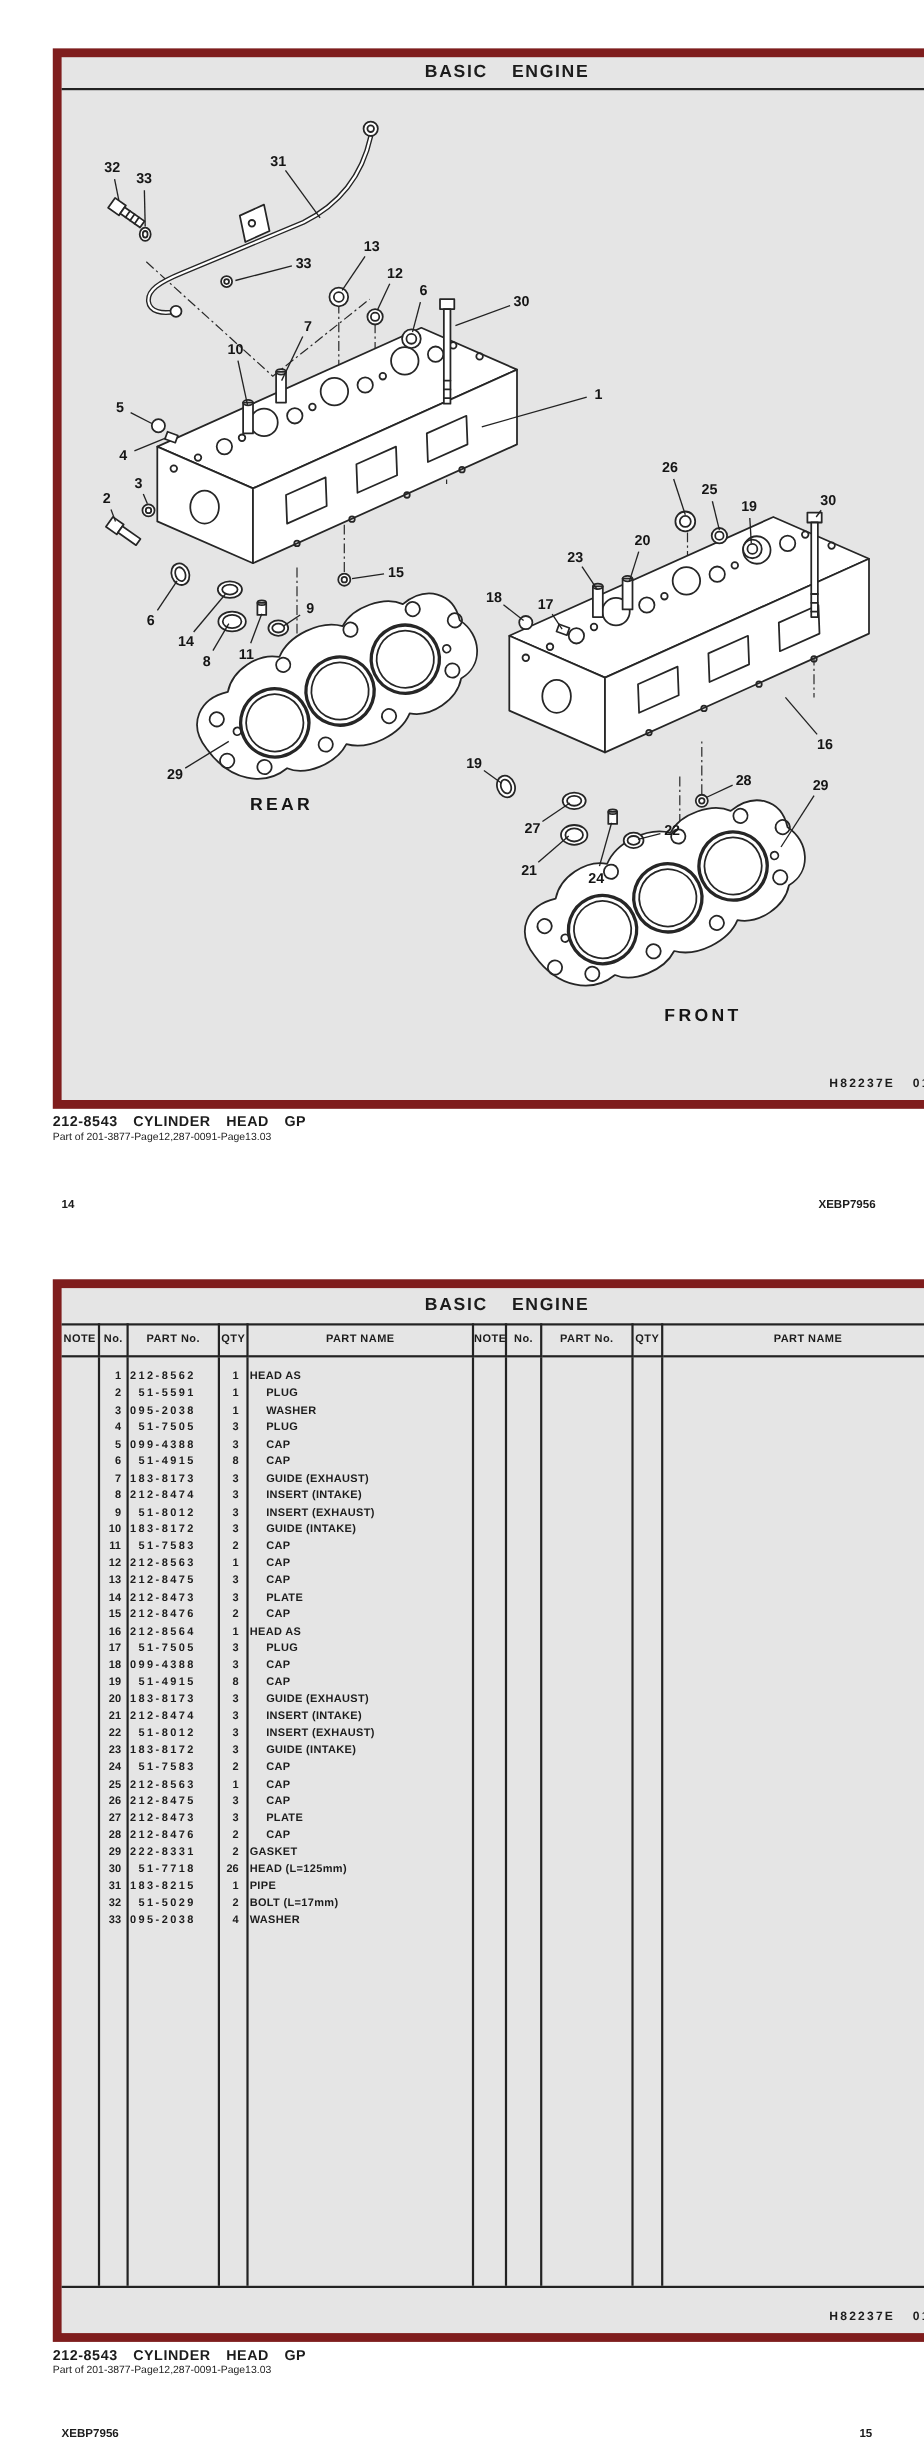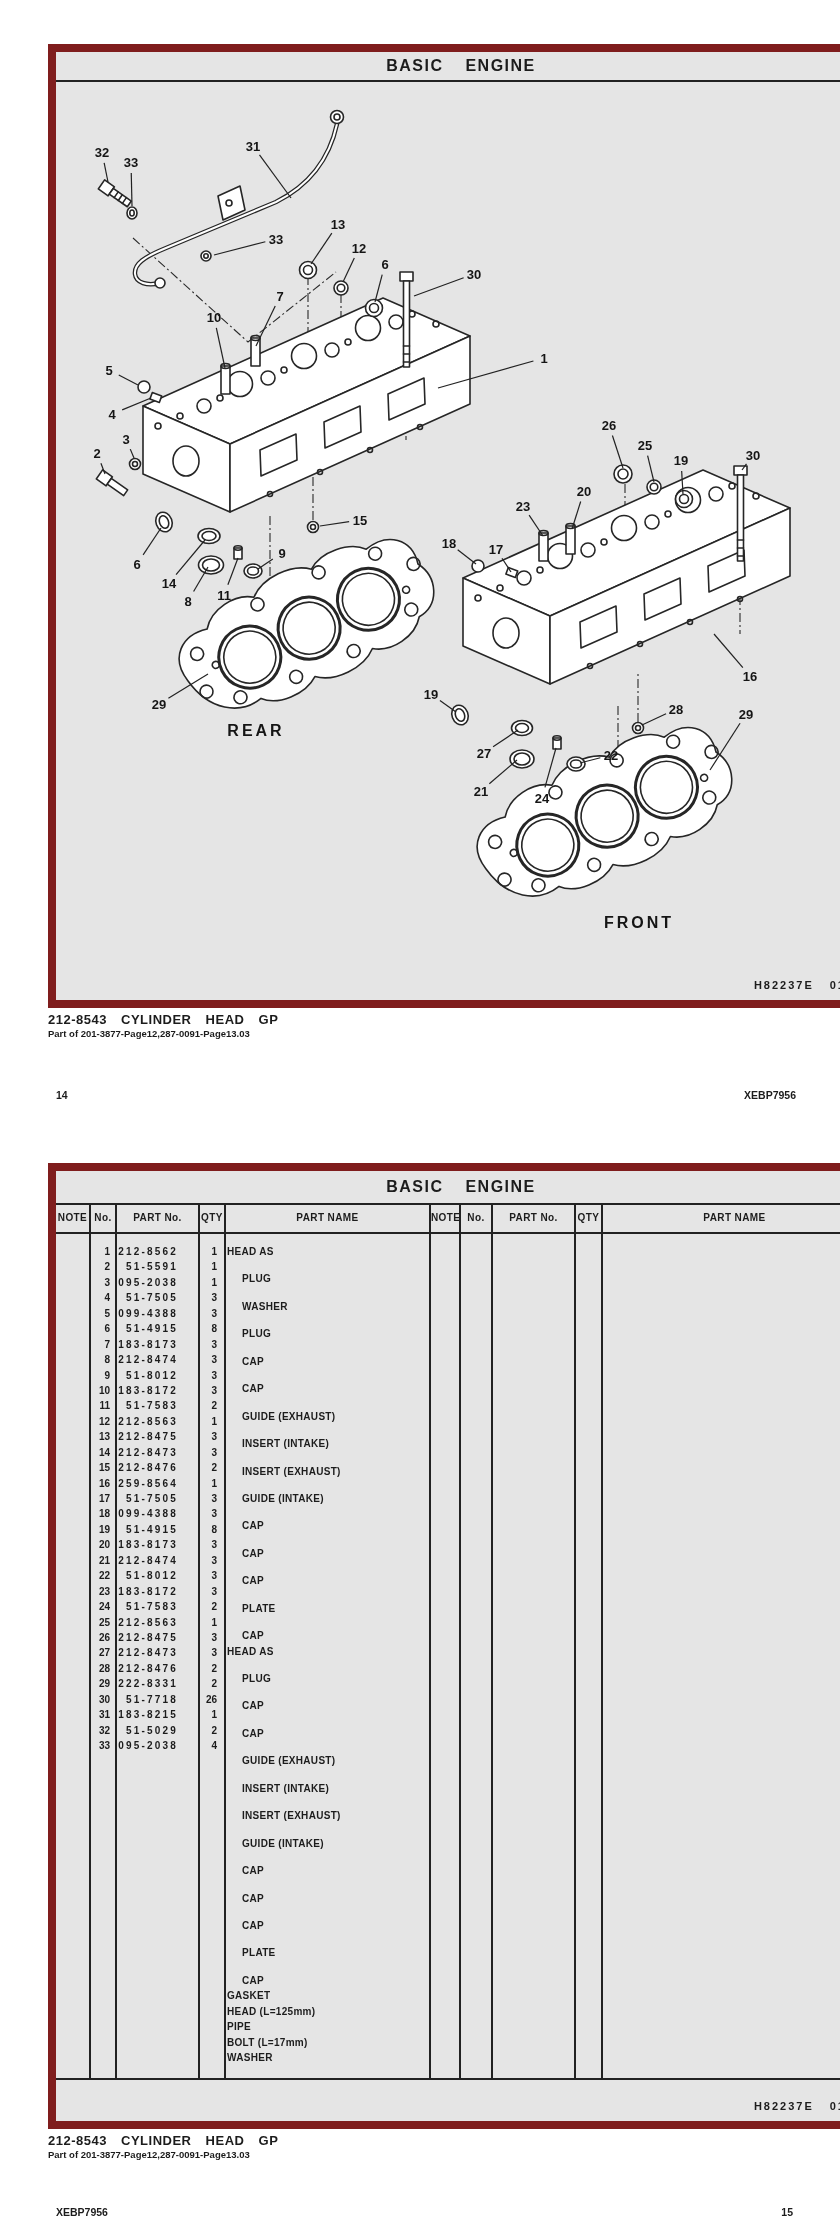--- a/index.html
+++ b/index.html
@@ -10,40 +10,40 @@
   .titlebar{height:28px;line-height:28px;text-align:center;font-size:16px;font-weight:bold;
             letter-spacing:1.5px;word-spacing:16px;border-bottom:2px solid #222;}
   #p2 .titlebar{height:32px;line-height:32px;}
   .plate{position:absolute;right:20px;bottom:9px;font-size:11px;font-weight:bold;letter-spacing:2px;}
   .plate .rev{margin-left:16px;}
   #diag{position:absolute;left:0;top:28px;}
   .caption{position:absolute;left:48px;width:747px;text-align:left;}
   #cap1{top:1012px;}
   #cap2{top:2133px;}
   .capline1{font-size:13px;font-weight:bold;letter-spacing:.5px;word-spacing:10px;}
-  .capline2{font-size:9.5px;font-weight:bold;margin-top:1px;}
+  .capline2{font-size:9.5px;font-weight:normal;margin-top:1px;}
   .pfoot{position:absolute;font-size:10.5px;font-weight:bold;}
   #f1l{left:56px;top:1089px;}
   #f1r{right:44px;top:1089px;}
   #f2l{left:56px;top:2206px;}
   #f2r{right:47px;top:2206px;}
   
   #grid{position:absolute;left:0;top:32px;width:100%;height:877px;box-sizing:border-box;
         display:grid;grid-template-columns:35px 26px 83px 26px 205px 30px 32px 83px 27px 1fr;
         grid-template-rows:31px 1fr;border-bottom:2px solid #222;}
   .hc{border-bottom:2px solid #222;border-right:2px solid #222;font-size:10px;font-weight:bold;
       text-align:center;line-height:30px;letter-spacing:.4px;box-sizing:border-box;overflow:hidden;}
   .hc.last,.bc.last{border-right:none;}
   .bc{border-right:2px solid #222;box-sizing:border-box;padding-top:10px;overflow:hidden;}
   .trow{height:15.45px;line-height:15.45px;font-size:10px;font-weight:bold;white-space:nowrap;}
   [data-col="no"] .trow{text-align:right;padding-right:5px;}
   [data-col="part"] .trow{text-align:right;padding-right:20px;letter-spacing:2.2px;}
   [data-col="qty"] .trow{text-align:right;padding-right:7px;}
   [data-col="name"] .trow{text-align:left;padding-left:1px;letter-spacing:.3px;}
-  [data-col="name"] .trow.ind{padding-left:16px;margin-top:12px;}
+  [data-col="name"] .trow.ind{padding-left:16px;}
   
   #diag *{vector-effect:non-scaling-stroke;}
   .ln{stroke:#262626;stroke-width:1.6;fill:none;stroke-linejoin:round;stroke-linecap:round;}
   .fw{stroke:#262626;stroke-width:1.6;fill:#fff;stroke-linejoin:round;}
   .thick{stroke-width:3;}
   .axis{stroke:#2a2a2a;stroke-width:1.1;fill:none;stroke-dasharray:9 3 2 3;}
   .leader{stroke:#222;stroke-width:1.2;fill:none;}
   .callout{font-size:13px;font-weight:bold;fill:#151515;text-anchor:middle;dominant-baseline:central;}
   .viewlabel{font-size:16px;font-weight:600;fill:#151515;letter-spacing:3px;text-anchor:middle;}
 </style>
@@ -387,21 +387,21 @@
         <div class="trow">51-4915</div>
         <div class="trow">183-8173</div>
         <div class="trow">212-8474</div>
         <div class="trow">51-8012</div>
         <div class="trow">183-8172</div>
         <div class="trow">51-7583</div>
         <div class="trow">212-8563</div>
         <div class="trow">212-8475</div>
         <div class="trow">212-8473</div>
         <div class="trow">212-8476</div>
-        <div class="trow">259-8564</div>
+        <div class="trow">212-8564</div>
         <div class="trow">51-7505</div>
         <div class="trow">099-4388</div>
         <div class="trow">51-4915</div>
         <div class="trow">183-8173</div>
         <div class="trow">212-8474</div>
         <div class="trow">51-8012</div>
         <div class="trow">183-8172</div>
         <div class="trow">51-7583</div>
         <div class="trow">212-8563</div>
         <div class="trow">212-8475</div>

